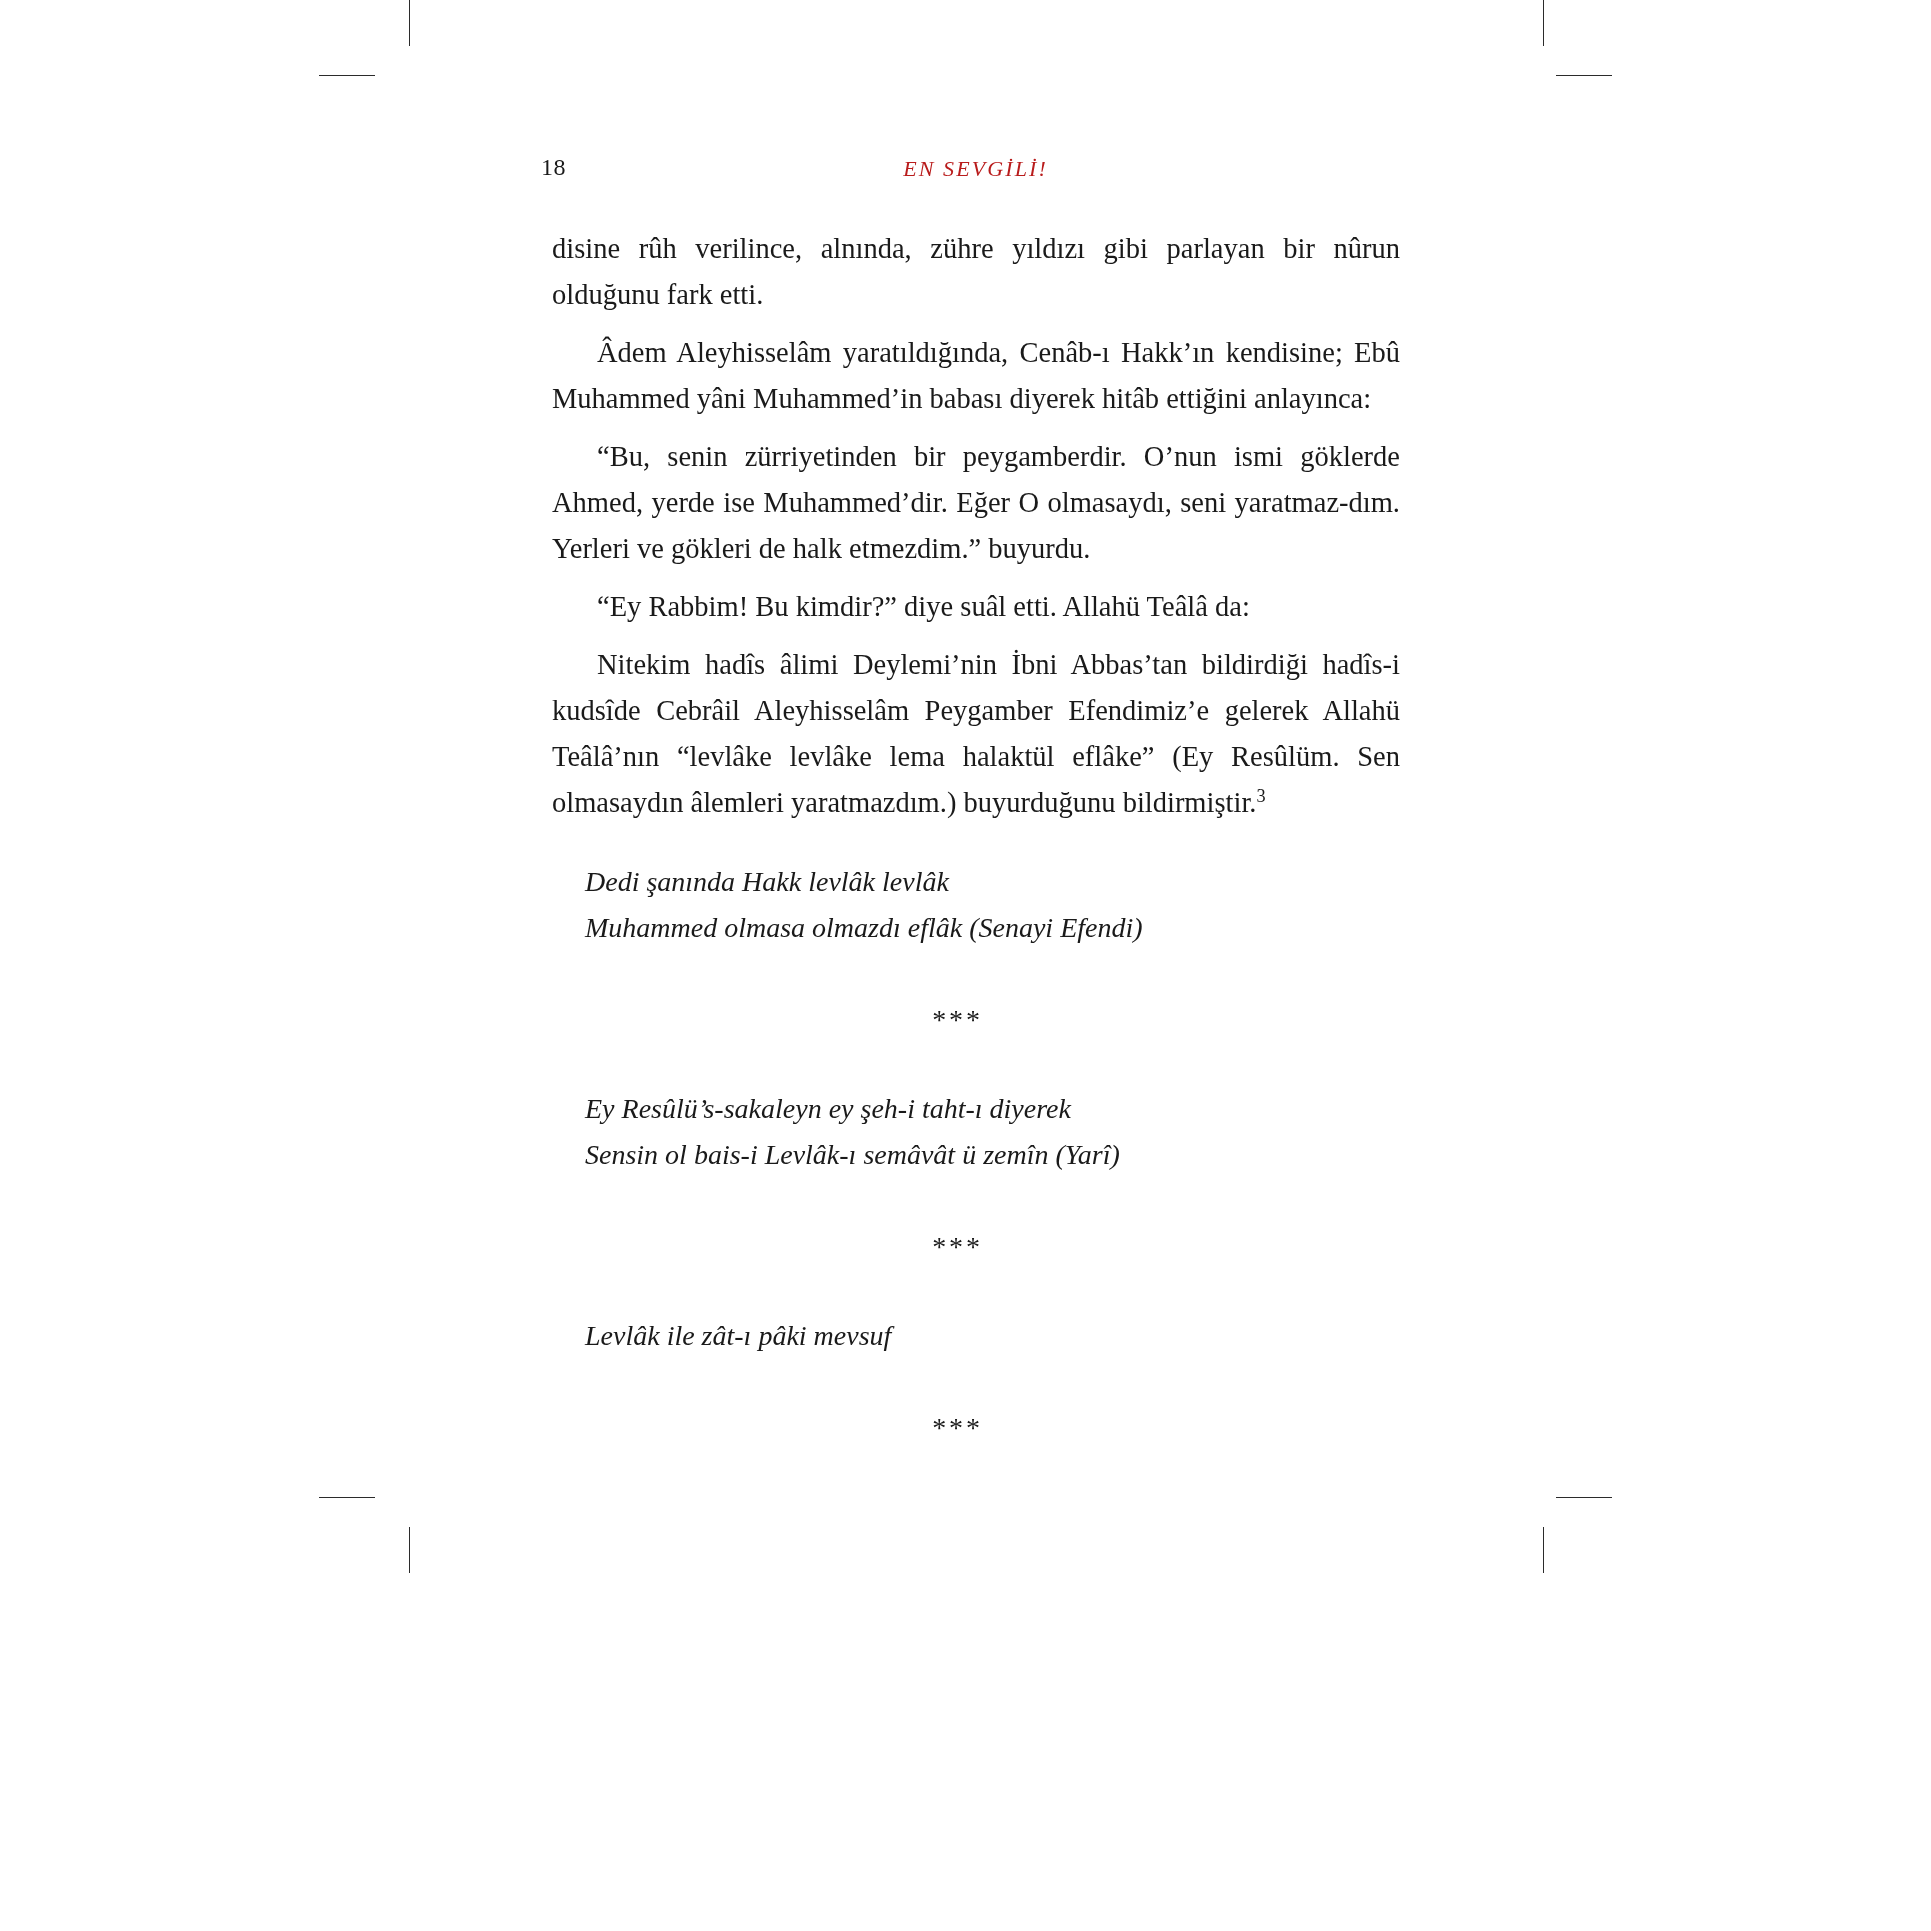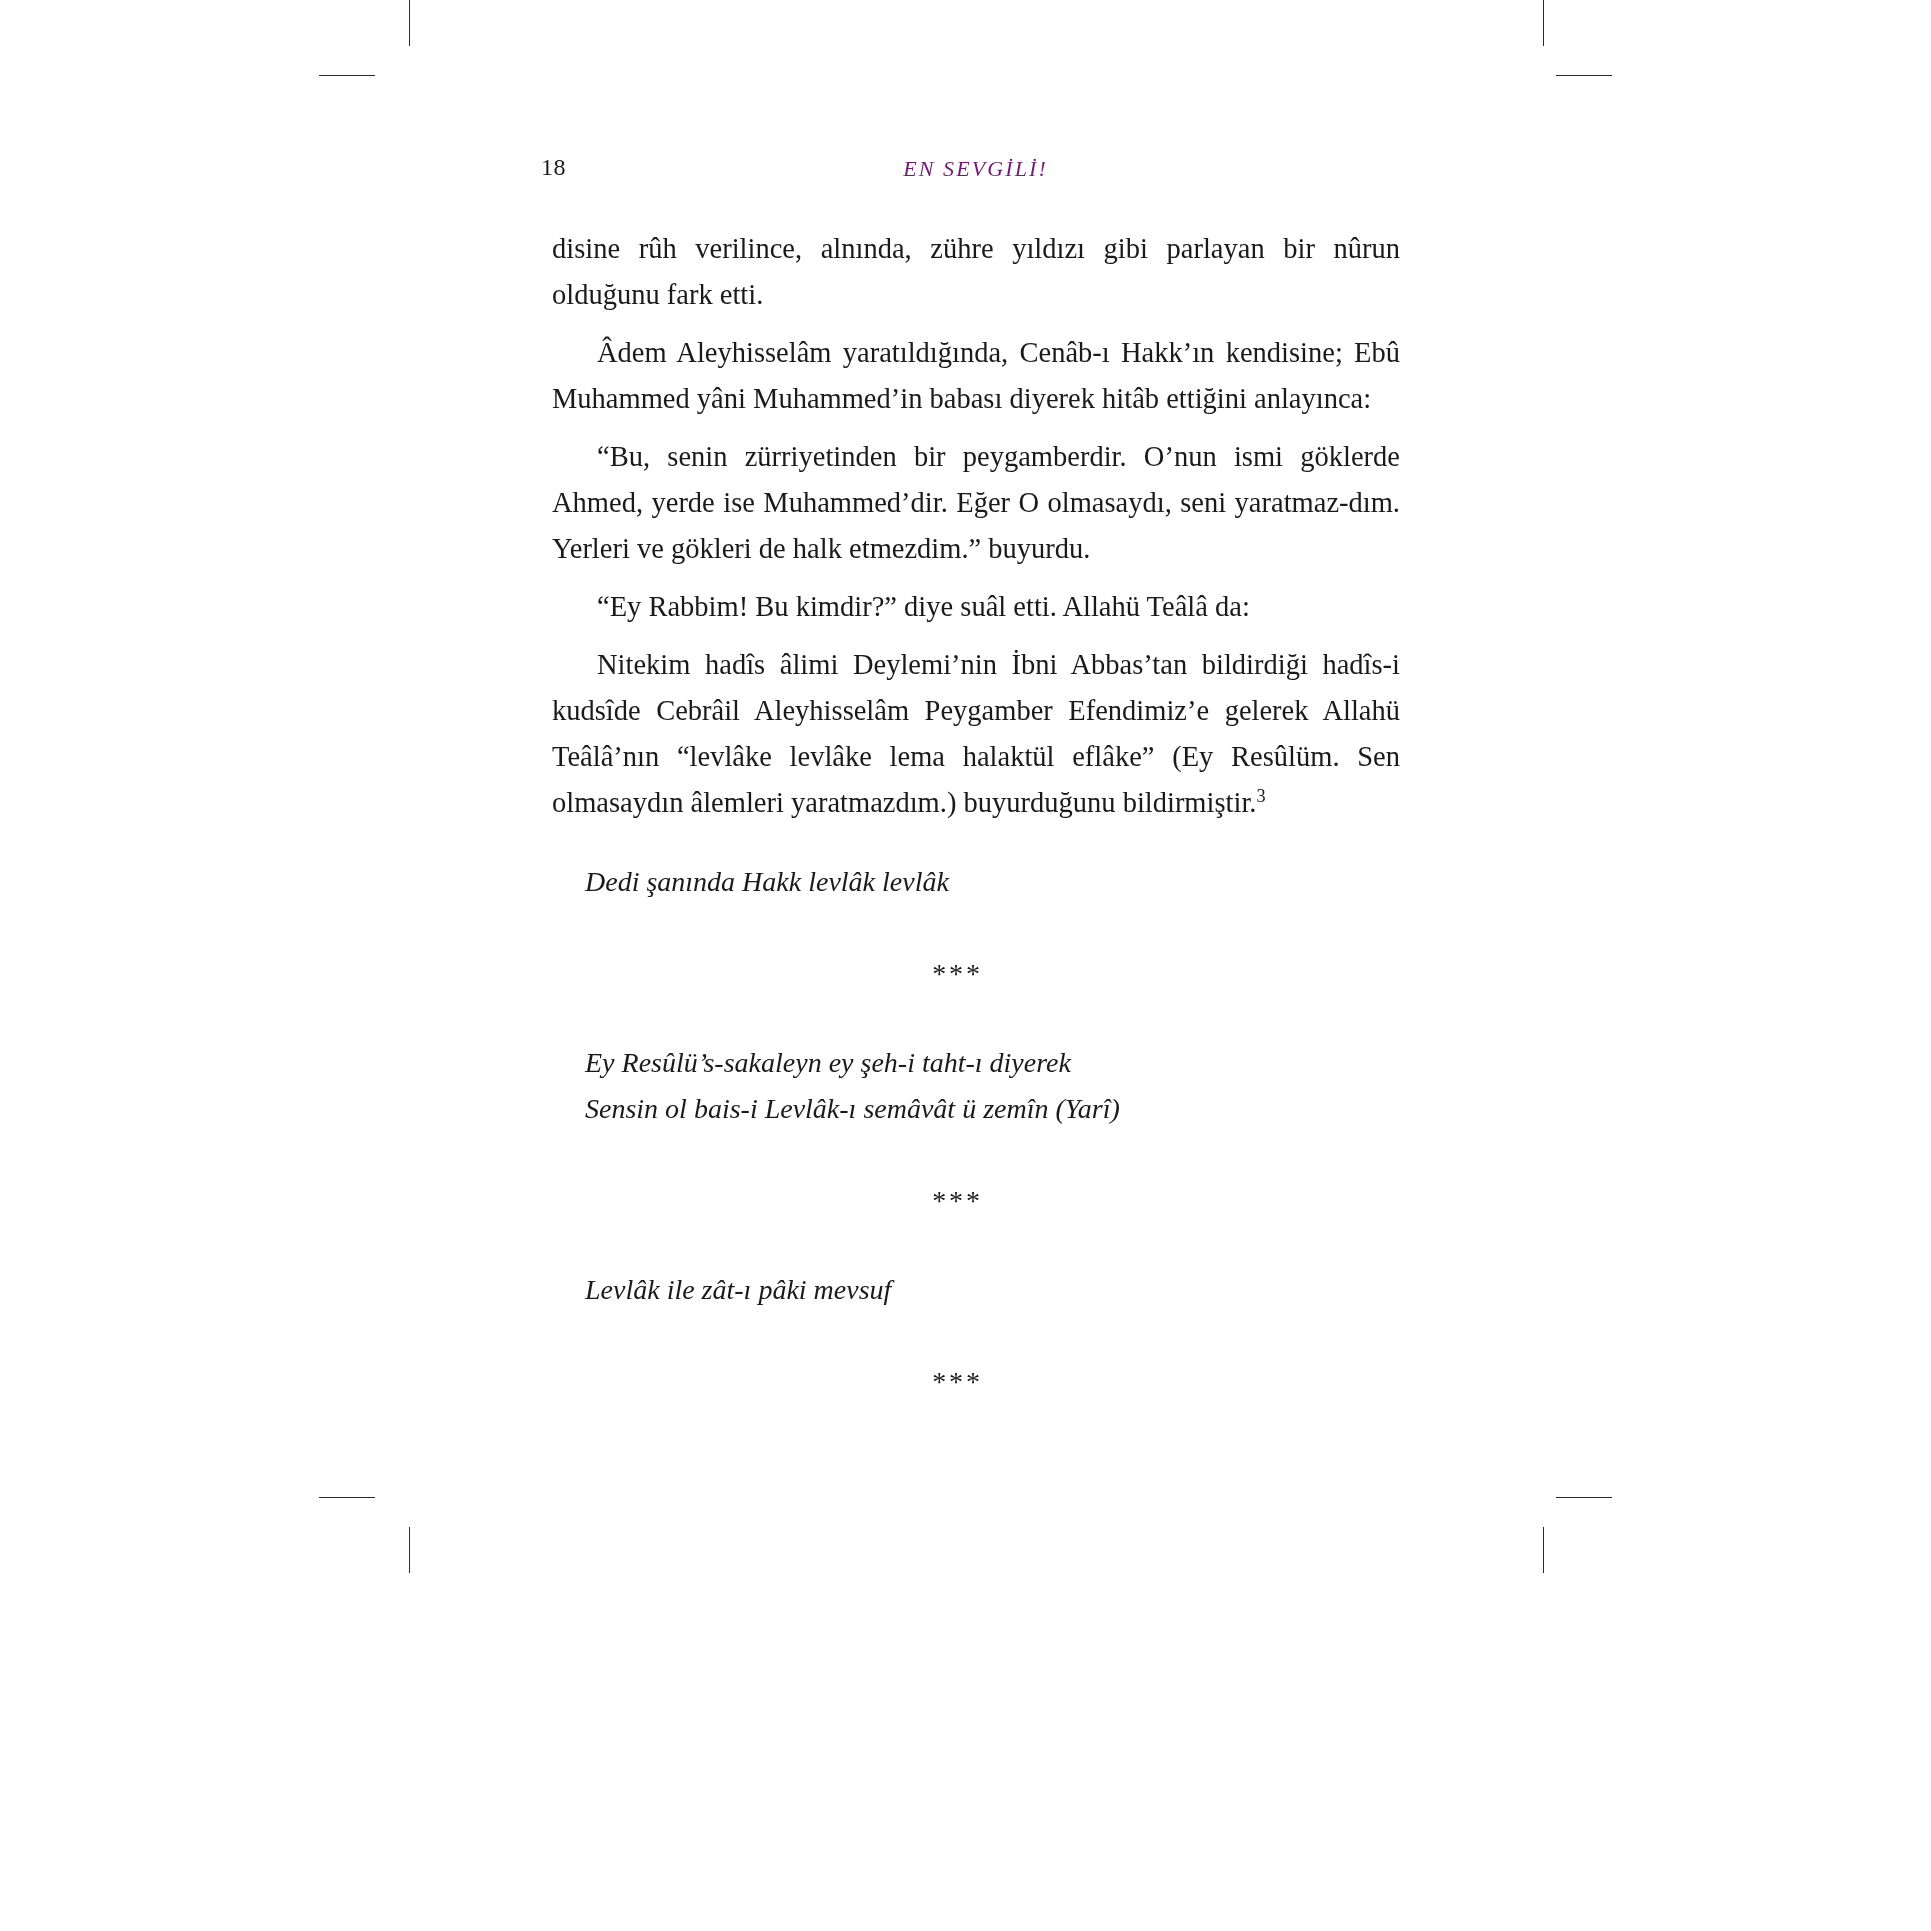--- a/index.html
+++ b/index.html
@@ -56,21 +56,21 @@
   }
   .head-title {
     position: absolute;
     left: 0;
     right: 0;
     top: 1.9px;
     text-align: center;
     font-style: italic;
     font-size: 22px;
     letter-spacing: 2.1px;
-    color: #701a75;
+    color: #b91c1c;
   }
 
   
   .textblock {
     position: absolute;
     left: 540px;
     top: 214px;
     width: 872px;
   }
   p.body {
@@ -138,20 +138,21 @@
 
 
     <p class="body indent">“Bu, senin zürriyetinden bir peygamberdir. O’nun ismi göklerde Ahmed, yerde ise Muhammed’dir. Eğer O olmasaydı, seni yaratmaz-dım. Yerleri ve gökleri de halk etmezdim.” buyurdu.</p>
 
     <p class="body indent">“Ey Rabbim! Bu kimdir?” diye suâl etti. Allahü Teâlâ da:</p>
 
     <p class="body indent"><span>Nitekim hadîs âlimi Deylemi’nin İbni Abbas’tan bildirdiği hadîs-i kudsîde  Cebrâil Aleyhisselâm Peygamber Efendimiz’e gelerek Allahü Teâlâ’nın “levlâke levlâke lema halaktül eflâke” (Ey Resûlüm. Sen olmasaydın âlemleri yaratmazdım.) buyurduğunu bildirmiştir.</span><span class="sup">3</span></p>
 
 
     <p class="verse verse-1">Dedi şanında Hakk levlâk levlâk</p>
+    <p class="verse verse-2">Muhammed olmasa olmazdı eflâk (Senayi Efendi)</p>
 
     <p class="sep sep-1">***</p>
     <div class="gap-after-sep"></div>
 
     <p class="verse verse-2">Ey Resûlü’s-sakaleyn ey şeh-i taht-ı diyerek</p>
     <p class="verse verse-2">Sensin ol bais-i Levlâk-ı semâvât ü zemîn (Yarî)</p>
 
     <p class="sep sep-1">***</p>
     <div class="gap-after-sep"></div>
 

